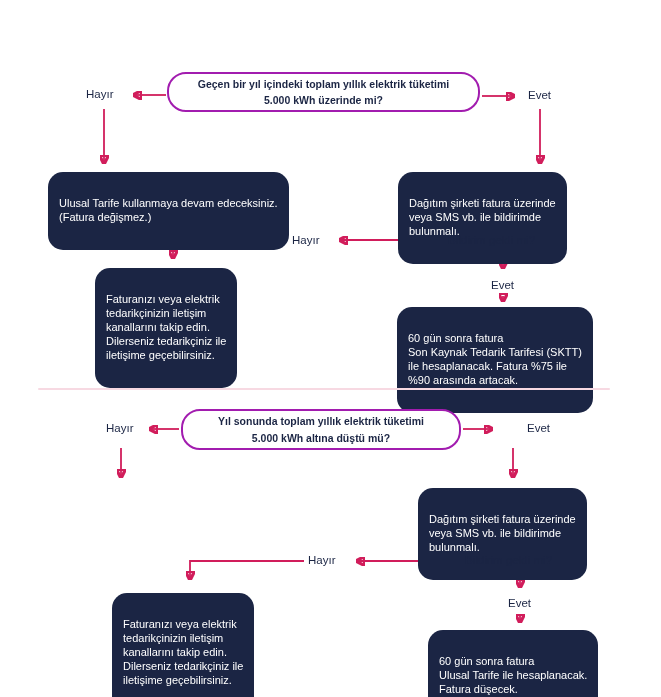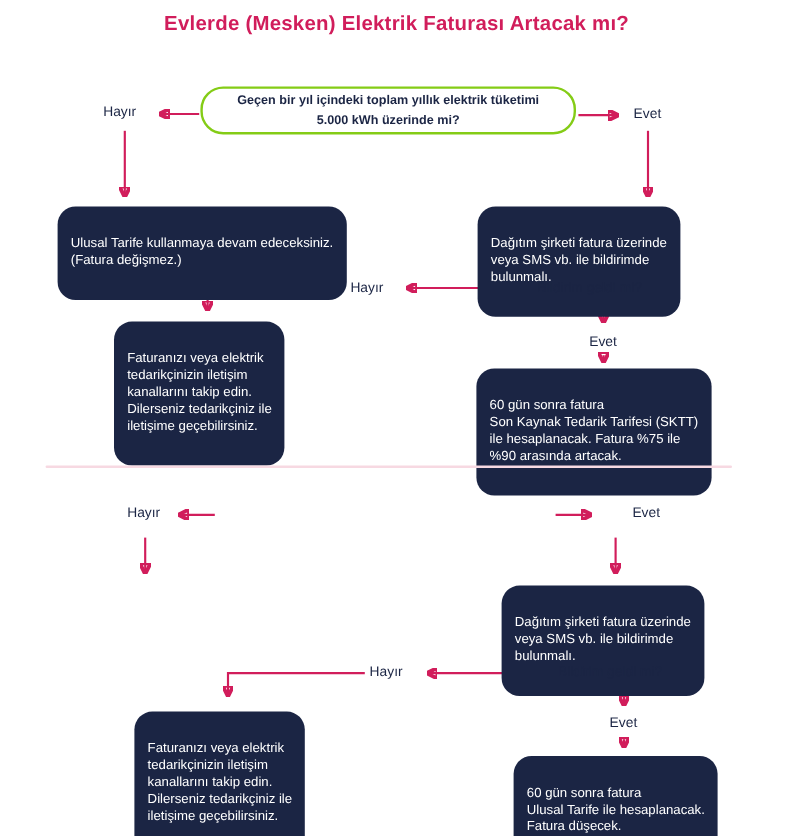--- a/index.html
+++ b/index.html
@@ -5,21 +5,21 @@
   html,body{margin:0;padding:0;background:#ffffff;}
   .canvas{
     position:relative;width:661px;height:697px;background:#ffffff;
     font-family:"Liberation Sans",sans-serif;overflow:hidden;margin:0 auto;
   }
   .title{
     position:absolute;left:0;top:10px;width:661px;text-align:center;
     font-size:17px;font-weight:bold;color:#d11d5b;letter-spacing:.2px;
   }
   .q-box{
-    position:absolute;border:2px solid #84cc16;border-radius:19px;background:#ffffff;
+    position:absolute;border:2px solid #a21caf;border-radius:19px;background:#ffffff;
     display:flex;align-items:center;justify-content:center;text-align:center;
     font-size:10.5px;font-weight:bold;color:#1b2544;line-height:1.55;white-space:pre;
     box-sizing:border-box;
   }
   .q1{left:167px;top:72px;width:313px;height:40px;}
   .q2{left:181px;top:409px;width:280px;height:41px;}
   .dark-box{
     position:absolute;background:#1b2544;color:#ffffff;border-radius:15px;
     padding:25px 11px;font-size:11px;line-height:13.9px;white-space:pre;
   }
@@ -31,21 +31,20 @@
   .divider{
     position:absolute;left:38px;top:388px;width:572px;height:2px;
     background:#f7d9e2;border-radius:2px;
   }
 </style>
 </head>
 <body>
 
 <div class="canvas">
 
-  <div class="title">Evlerde (Mesken) Elektrik Faturası Artacak mı?</div>
 
   <svg class="arrows" viewBox="0 0 661 697">
     <defs>
       <marker id="ah" markerWidth="5" markerHeight="5" refX="4.2" refY="2.5" orient="auto">
         <path d="M0,0 L5,2.5 L0,5 Z" fill="#d11d5b" stroke="none"></path>
       </marker>
     </defs>
 
     <path d="M166,95 H134" marker-end="url(#ah)"></path>
     <path d="M482,96 H514" marker-end="url(#ah)"></path>
@@ -91,20 +90,22 @@
 
   <div class="label" style="left:491px;top:279px;">Evet</div>
 
   <div class="dark-box" style="left:397px;top:307px;">60 gün sonra fatura
 Son Kaynak Tedarik Tarifesi (SKTT)
 ile hesaplanacak. Fatura %75 ile
 %90 arasında artacak.</div>
 
   <div class="divider"></div>
 
+  <div class="q-box q2">Yıl sonunda toplam yıllık elektrik tüketimi
+5.000 kWh altına düştü mü?</div>
 
   <div class="label" style="left:106px;top:422px;">Hayır</div>
   <div class="label" style="left:527px;top:422px;">Evet</div>
 
   <div class="dark-box" style="left:418px;top:488px;">Dağıtım şirketi fatura üzerinde
 veya SMS vb. ile bildirimde
 bulunmalı.</div>
 
   <div class="label" style="left:465px;top:554px;">Bildirim geldi mi?</div>
   <div class="label" style="left:308px;top:554px;">Hayır</div>

